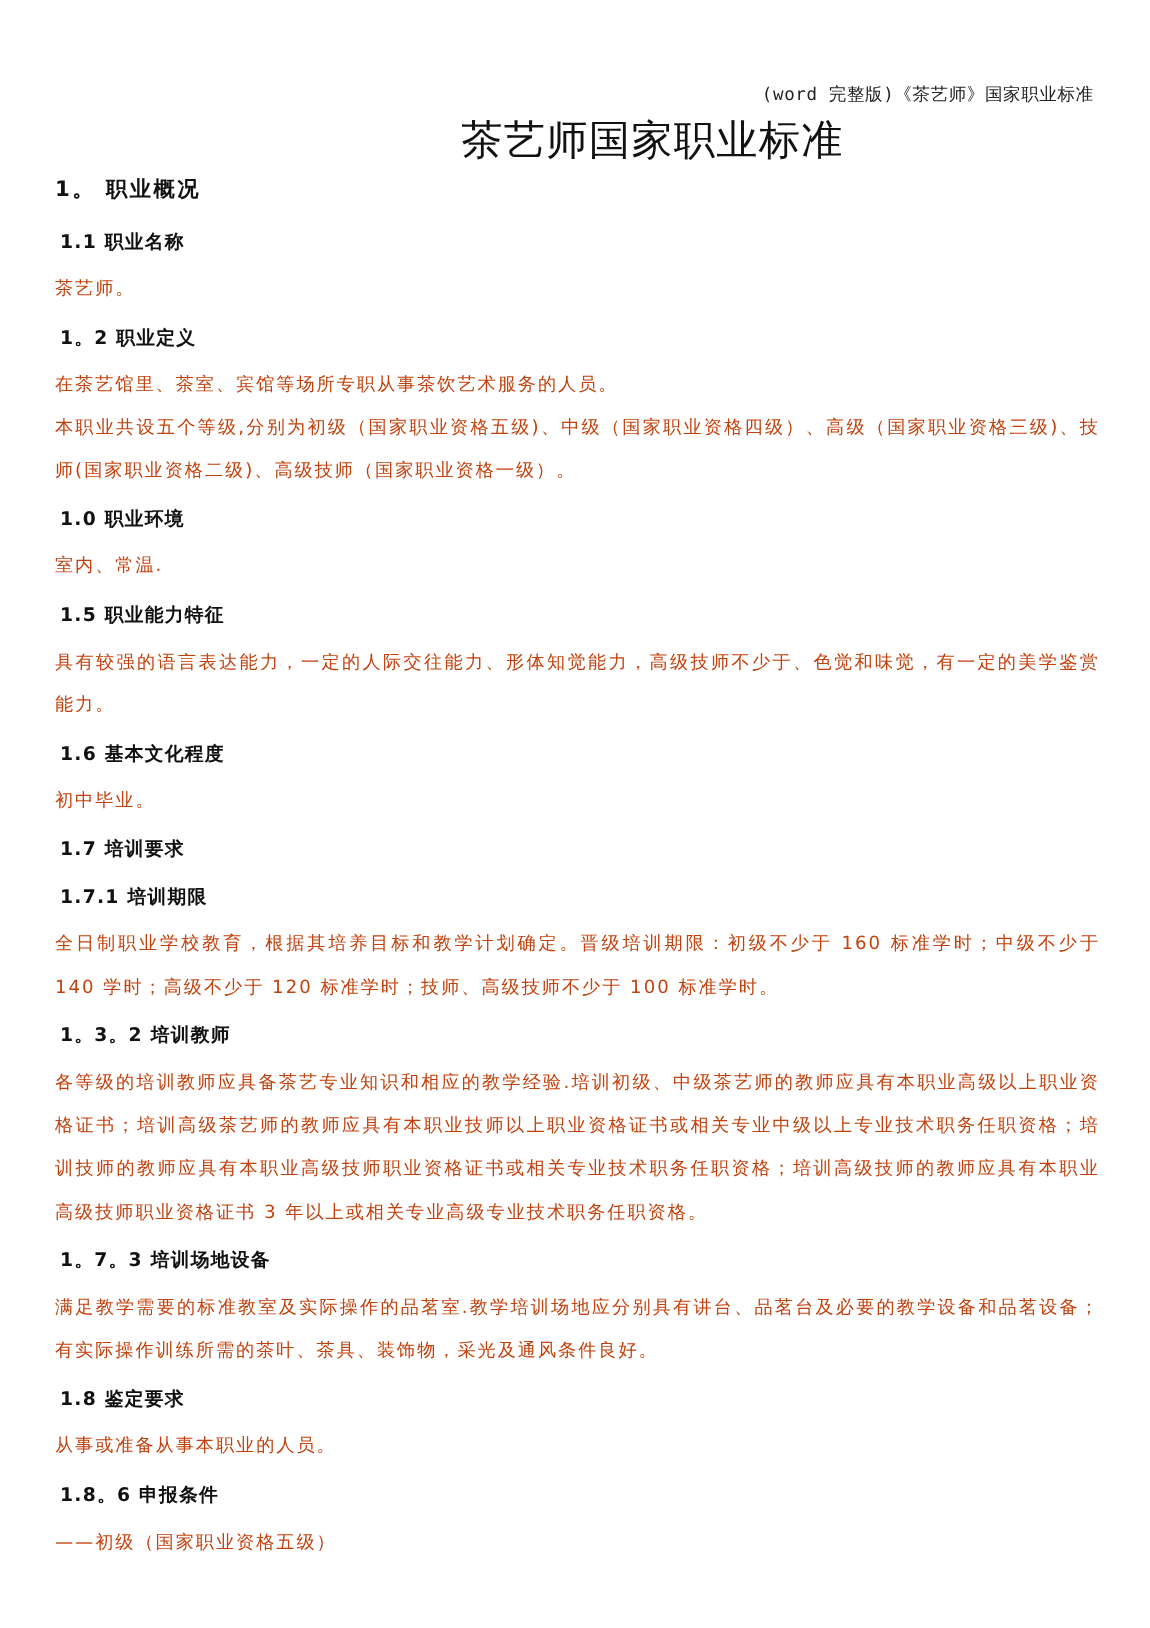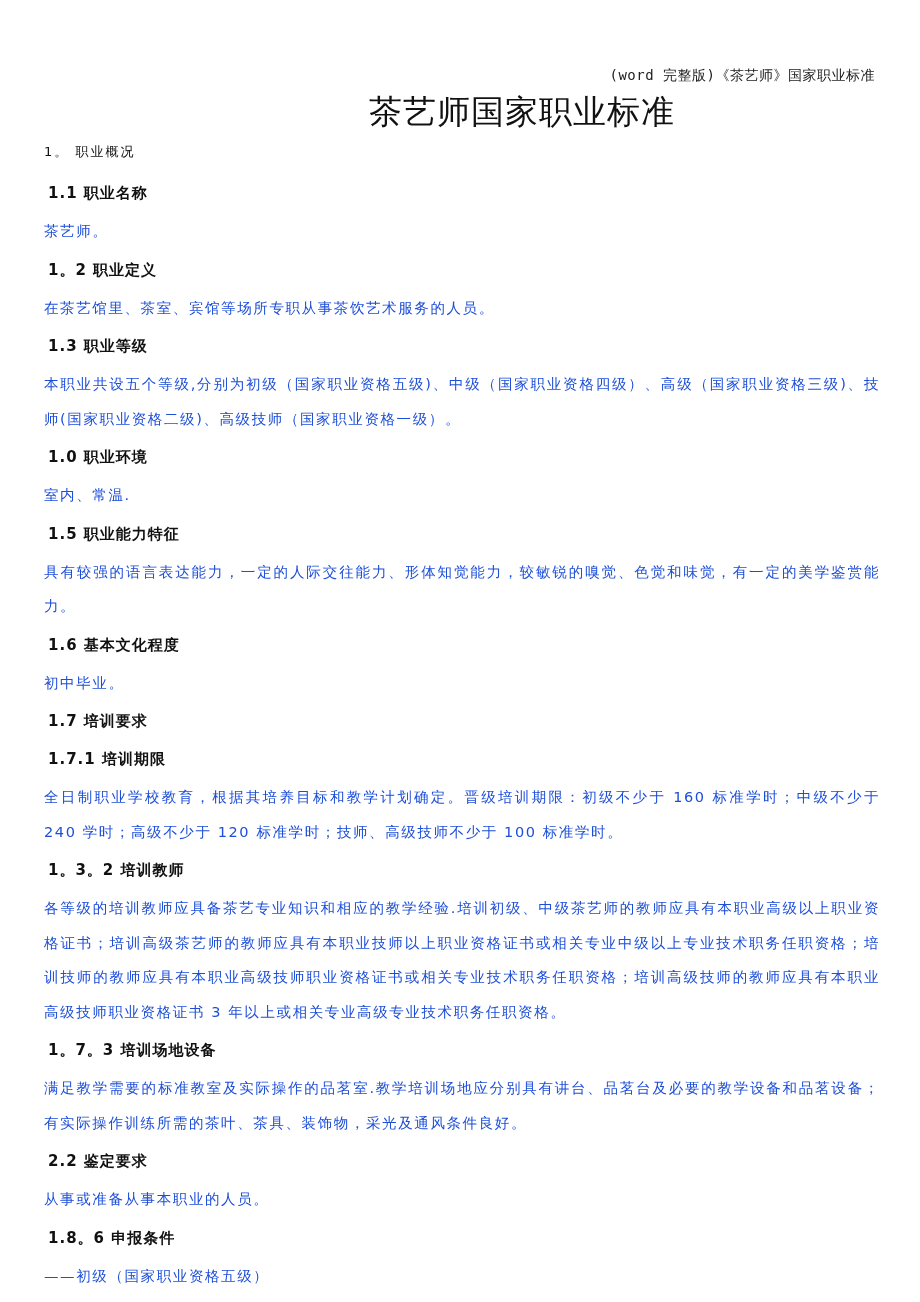--- a/index.html
+++ b/index.html
@@ -1,50 +1,49 @@
 <!DOCTYPE html>
 <html><head>
 <meta charset="utf-8">
 <style>
   html, body { margin: 0; padding: 0; background: #ffffff; }
   body { width: 920px; height: 1302px; position: relative; overflow: hidden; color: #111; font-family: "DejaVu Sans", sans-serif; }
   .page { position: absolute; left: 0; top: 0; width: 920px; height: 1302px; }
   .running-header { position: absolute; top: 67px; right: 45px; font-size: 14px; letter-spacing: 0.5px; font-family: "DejaVu Sans Mono", monospace; color: #222; margin-left: 20px; }
   .doc-title { position: absolute; top: 90px; left: 0; width: 1044px; text-align: center; font-size: 33px; font-family: "DejaVu Serif", serif; font-weight: normal; color: #111; letter-spacing: 1px; }
   .content { position: absolute; left: 44px; top: 132px; width: 836px; }
-  .h1 { font-size: 13px; font-weight: normal; margin: 0; height: 40px; line-height: 40px; letter-spacing: 2px; }
+  .h1 { font-size: 17px; font-weight: bold; margin: 0; height: 40px; line-height: 40px; letter-spacing: 2px; }
   .h2 { font-size: 15px; font-weight: bold; height: 34px; line-height: 34px; letter-spacing: 1px; margin: 4px; }
-  .p { font-size: 14.5px; line-height: 34.5px; margin: 0; letter-spacing: 1.6px; text-align: justify; color: #1d4ed8; }
+  .p { font-size: 14.5px; line-height: 34.5px; margin: 0; letter-spacing: 1.6px; text-align: justify; color: #c2410c; }
 </style>
 </head>
 <body>
 
 <div class="page">
   <div class="running-header">(word 完整版)《茶艺师》国家职业标准</div>
   <div class="doc-title">茶艺师国家职业标准</div>
 
   <div class="content">
     <div class="h1">1。 职业概况</div>
     <div class="h2">1.1 职业名称</div>
     <div class="p">茶艺师。</div>
     <div class="h2">1。2 职业定义</div>
     <div class="p">在茶艺馆里、茶室、宾馆等场所专职从事茶饮艺术服务的人员。</div>
-    <div class="h2">1.3 职业等级</div>
     <div class="p">本职业共设五个等级,分别为初级（国家职业资格五级)、中级（国家职业资格四级）、高级（国家职业资格三级)、技师(国家职业资格二级)、高级技师（国家职业资格一级）。</div>
     <div class="h2">1.0 职业环境</div>
     <div class="p">室内、常温.</div>
     <div class="h2">1.5 职业能力特征</div>
-    <div class="p">具有较强的语言表达能力，一定的人际交往能力、形体知觉能力，较敏锐的嗅觉、色觉和味觉，有一定的美学鉴赏能力。</div>
+    <div class="p">具有较强的语言表达能力，一定的人际交往能力、形体知觉能力，高级技师不少于、色觉和味觉，有一定的美学鉴赏能力。</div>
     <div class="h2">1.6 基本文化程度</div>
     <div class="p">初中毕业。</div>
     <div class="h2">1.7 培训要求</div>
     <div class="h2">1.7.1 培训期限</div>
-    <div class="p">全日制职业学校教育，根据其培养目标和教学计划确定。晋级培训期限：初级不少于 160 标准学时；中级不少于 240 学时；高级不少于 120 标准学时；技师、高级技师不少于 100 标准学时。</div>
+    <div class="p">全日制职业学校教育，根据其培养目标和教学计划确定。晋级培训期限：初级不少于 160 标准学时；中级不少于 140 学时；高级不少于 120 标准学时；技师、高级技师不少于 100 标准学时。</div>
     <div class="h2">1。3。2 培训教师</div>
     <div class="p">各等级的培训教师应具备茶艺专业知识和相应的教学经验.培训初级、中级茶艺师的教师应具有本职业高级以上职业资格证书；培训高级茶艺师的教师应具有本职业技师以上职业资格证书或相关专业中级以上专业技术职务任职资格；培训技师的教师应具有本职业高级技师职业资格证书或相关专业技术职务任职资格；培训高级技师的教师应具有本职业高级技师职业资格证书 3 年以上或相关专业高级专业技术职务任职资格。</div>
     <div class="h2">1。7。3 培训场地设备</div>
     <div class="p">满足教学需要的标准教室及实际操作的品茗室.教学培训场地应分别具有讲台、品茗台及必要的教学设备和品茗设备；有实际操作训练所需的茶叶、茶具、装饰物，采光及通风条件良好。</div>
-    <div class="h2">2.2 鉴定要求</div>
+    <div class="h2">1.8 鉴定要求</div>
     <div class="p">从事或准备从事本职业的人员。</div>
     <div class="h2">1.8。6 申报条件</div>
     <div class="p">——初级（国家职业资格五级）</div>
   </div>
 </div>
 
 </body></html>

